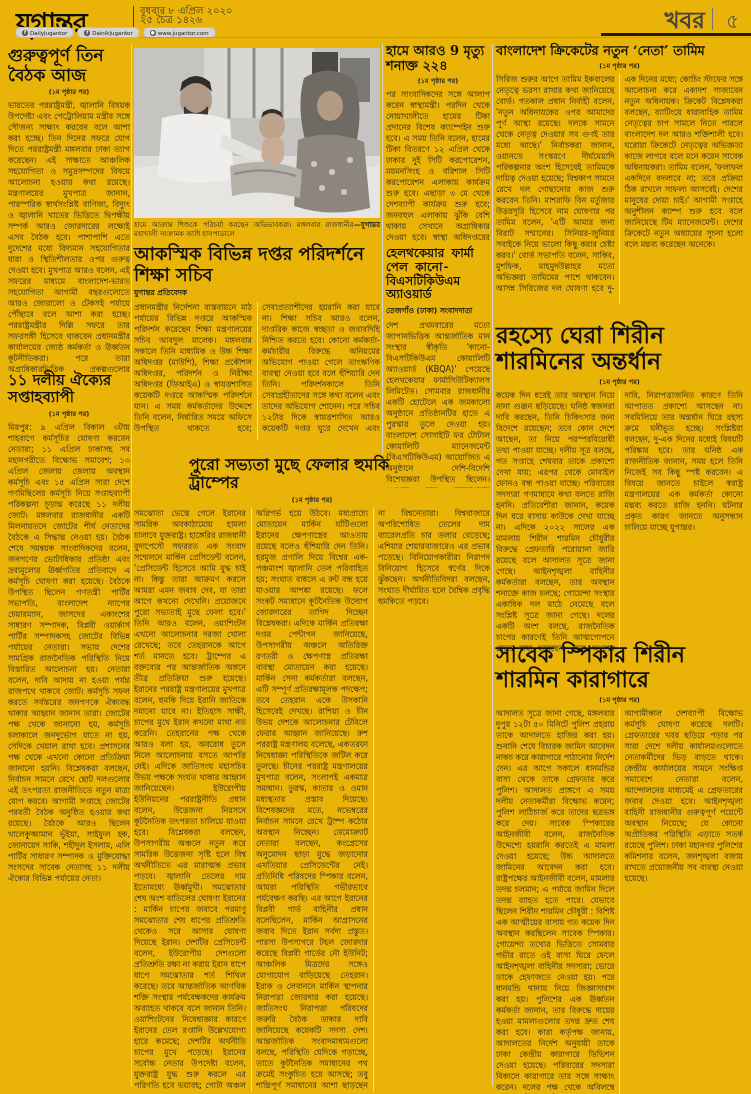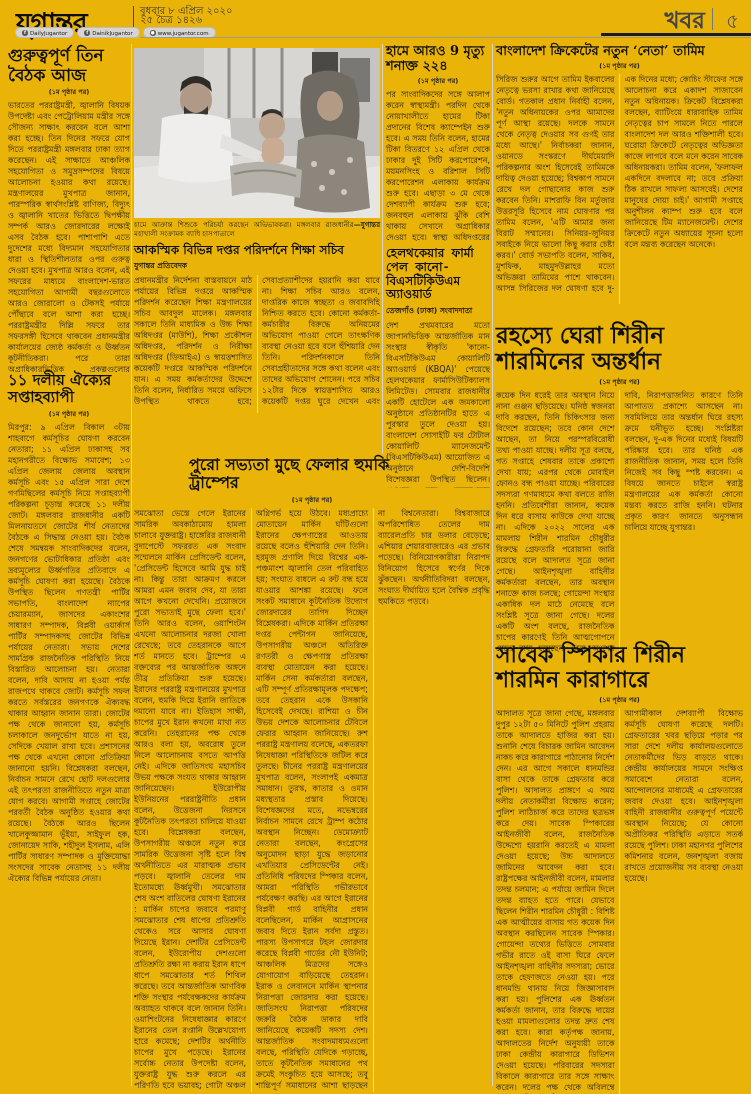--- a/index.html
+++ b/index.html
@@ -37,21 +37,21 @@
   #a-meetings .hl{font-size:17px;}
   #a-meetings .body{height:272px;}
   #a-unity{left:8px;top:372px;width:122px;height:714px;}
   #a-unity .hl{font-size:15px;}
   #a-unity .body{height:650px;}
   .photo-wrap{position:absolute;left:134px;top:48px;width:246px;height:170px;background:#c9c7c3;}
   .caption{position:absolute;left:134px;top:221px;width:246px;font-size:7px;line-height:9px;
            color:#222;text-align:justify;}
   .credit{float:right;font-weight:bold;}
   #a-education{left:134px;top:244px;width:246px;height:210px;}
-  #a-education .hl{font-size:12px;}
+  #a-education .hl{font-size:18px;}
   #a-education .body{height:138px;column-count:2;}
   #a-measles{left:386px;top:44px;width:104px;height:202px;}
   #a-measles .hl{font-size:13px;}
   #a-measles .body{height:152px;}
   #a-award{left:386px;top:248px;width:104px;height:240px;}
   #a-award .hl{font-size:12px;font-family:Liberation Mono, monospace;}
   #a-award .body{height:168px;}
   #a-trump{left:134px;top:456px;width:356px;height:630px;}
   #a-trump .hl{font-size:16px;width:246px;margin:0 auto 2px auto;}
   #a-trump .body{height:584px;column-count:3;}

